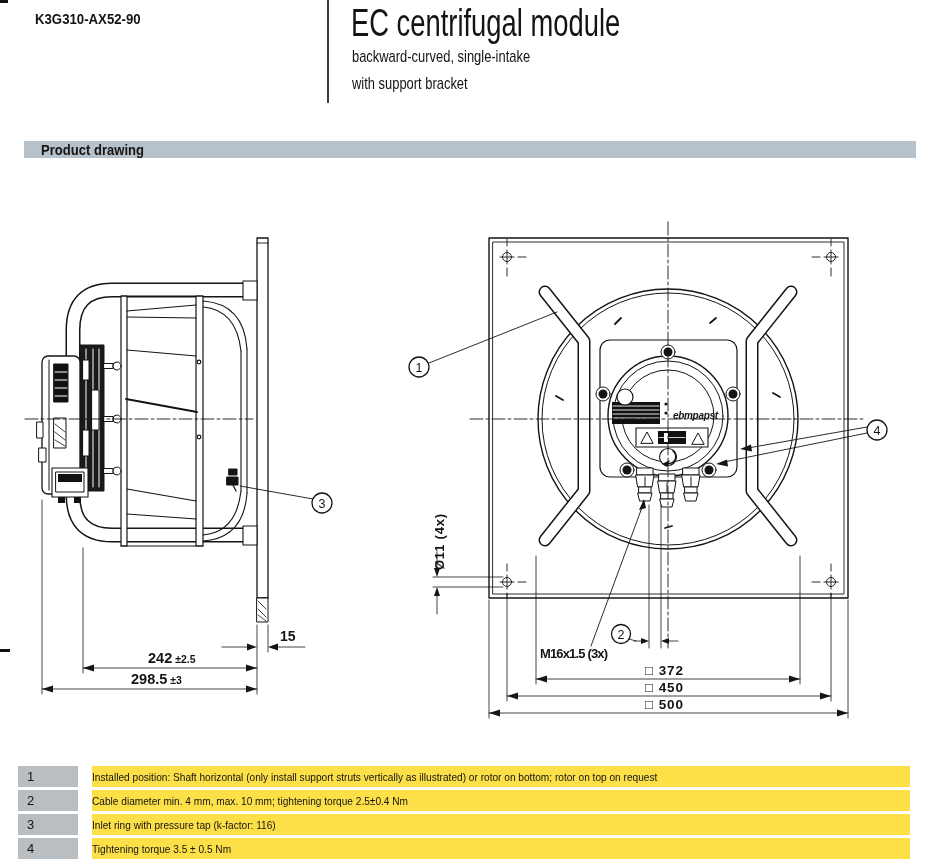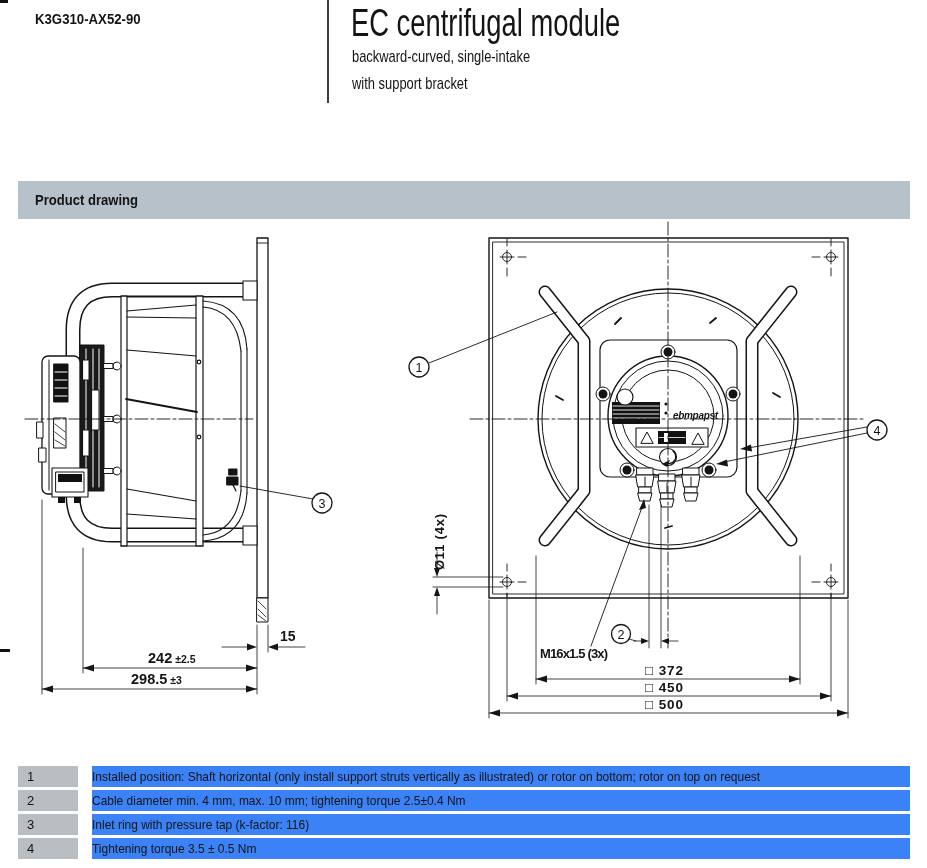--- a/index.html
+++ b/index.html
@@ -15,36 +15,36 @@
                  transform:scaleX(.88); transform-origin:left top; white-space:nowrap; }
   .header-divider { position:absolute; left:327px; top:0; width:2px; height:103px; background:#3c3c3c; }
   .doc-title { position:absolute; left:351px; top:2px; font-size:38px; font-weight:400;
                transform:scaleX(.72); transform-origin:left top; white-space:nowrap; letter-spacing:0; }
   .doc-sub1 { position:absolute; left:352px; top:47px; font-size:17px;
               transform:scaleX(.76); transform-origin:left top; white-space:nowrap; }
   .doc-sub2 { position:absolute; left:352px; top:74px; font-size:17px;
               transform:scaleX(.76); transform-origin:left top; white-space:nowrap; }
 
   
-  .section-bar { position:absolute; left:18px; top:141px; width:892px; height:38px;
-                 background:#b7c1c9; display:flex; align-items:center;margin-top:40px; }
+  .section-bar { position:absolute; left:24px; top:141px; width:892px; height:17px;
+                 background:#b7c1c9; display:flex; align-items:center; }
   .section-bar span { font-size:14.5px; font-weight:bold; margin-left:17px;
                       transform:scaleX(.9); transform-origin:left center; white-space:nowrap; }
 
   
   svg.drawing { position:absolute; left:0; top:0; width:927px; height:868px; }
   svg.drawing text { font-family:"Liberation Sans", sans-serif; fill:#141414; }
 
   
   .notes { position:absolute; left:18px; top:766px; width:892px; display:flex;
            flex-direction:column; gap:3px; }
   .note-row { display:flex; gap:14px; height:21px; }
   .note-num { width:60px; background:#b9bec3; font-size:13px; display:flex; align-items:center;
               padding-left:9px; flex:none; }
-  .note-text { flex:1; background:#3b82f6; font-size:13px; display:flex; align-items:center; }
+  .note-text { flex:1; background:#fde047; font-size:11px; display:flex; align-items:center; }
   .note-text span { transform:scaleX(.92); transform-origin:left center; white-space:nowrap; }
 </style>
 </head>
 <body>
 
 <div class="page">
 
   <div class="corner-mark"></div>
   <div class="fold-mark"></div>
 

